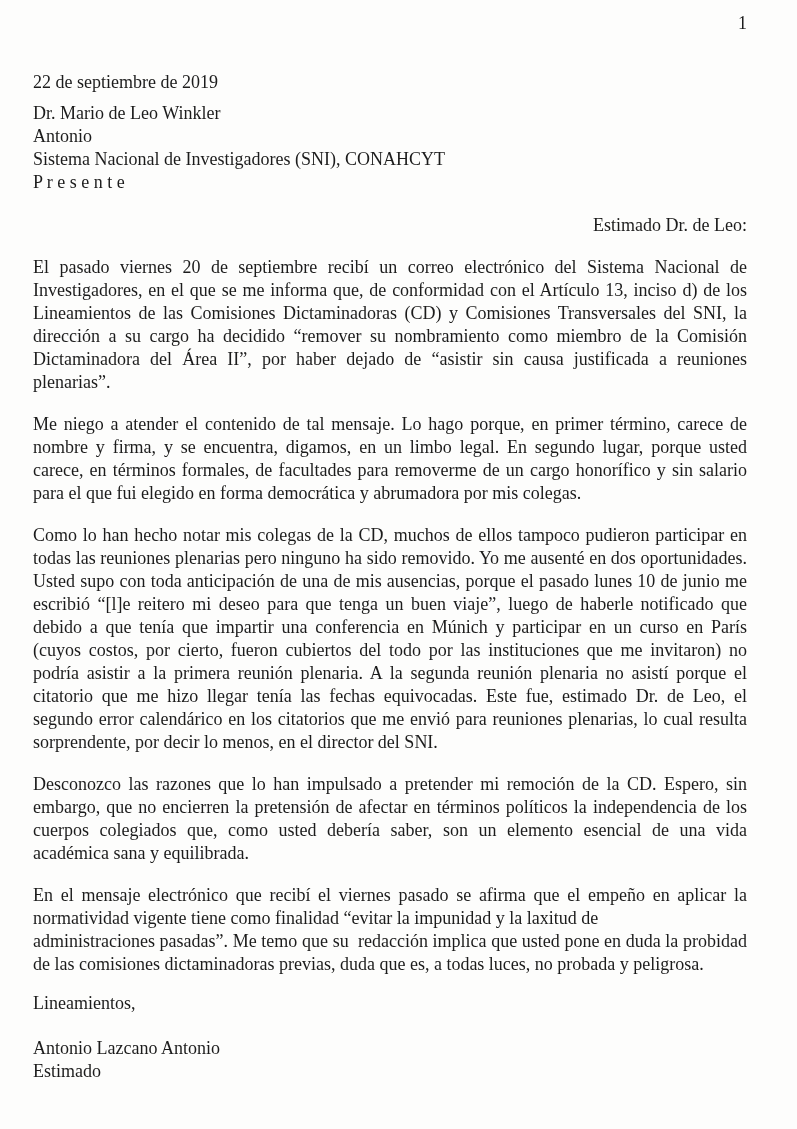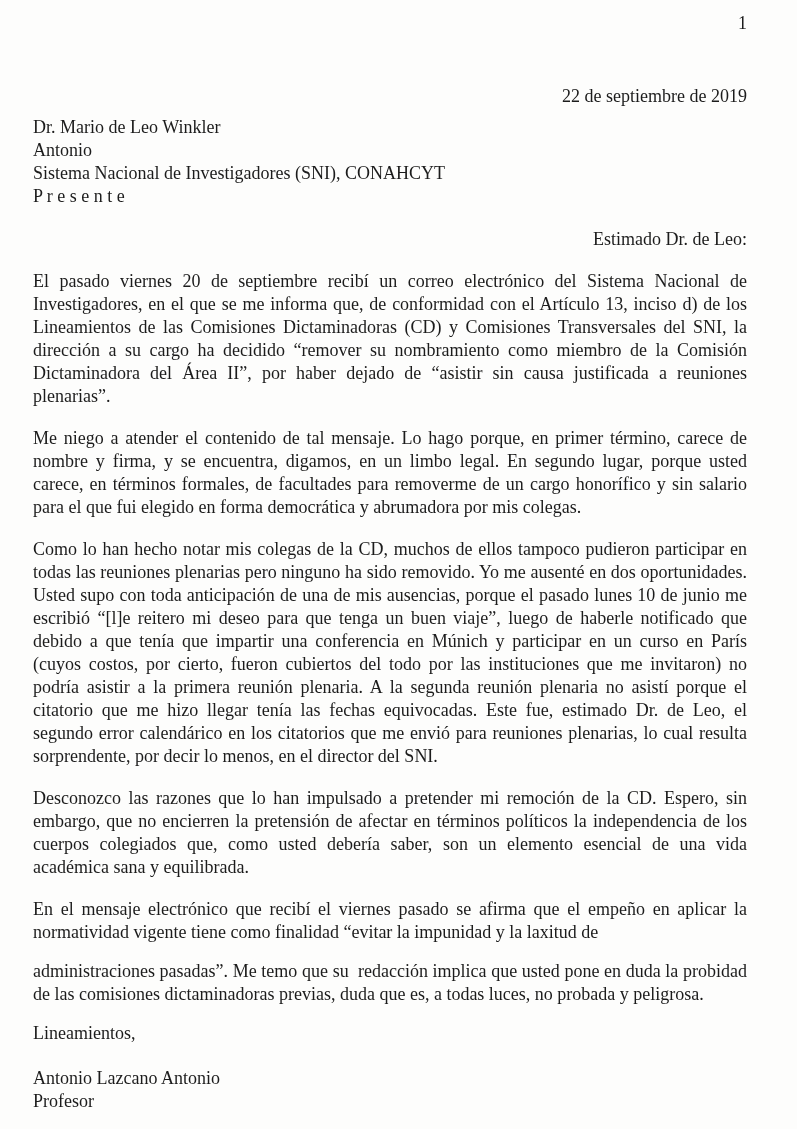--- a/index.html
+++ b/index.html
@@ -18,37 +18,36 @@
     font-family: "Liberation Serif", "DejaVu Serif", serif;
     font-size: 18px;
     line-height: 23px;
     color: #1c1c1c;
     overflow: hidden;
   }
   .page-number {
     text-align: right;
   }
   .date-line {
-    text-align: right;
-    margin-top: 50px;
+    text-align: left;
+    margin-top: 36px;
   }
   .recipient-block {
     margin-top: 8px;
     font-family: Liberation Serif, serif;
   }
   .salutation {
     margin-top: 20px;
     text-align: right;
   }
   .paragraph {
     margin-top: 19px;
   }
   .segment {
     text-align: justify;
-    margin-top: 16px;
   }
   .valediction {
     margin-top: 16px;
   }
   .signature-block {
     margin-top: 22px;
   }
 </style>
 </head>
 <body>
@@ -86,16 +85,16 @@
 
   <div class="paragraph">
     <div class="segment">En el mensaje electrónico que recibí el viernes pasado se afirma que el empeño en aplicar la normatividad vigente tiene como finalidad “evitar la impunidad y la laxitud de</div>
     <div class="segment">administraciones pasadas”. Me temo que su&nbsp; redacción implica que usted pone en duda la probidad de las comisiones dictaminadoras previas, duda que es, a todas luces, no probada y peligrosa.</div>
   </div>
 
   <div class="valediction">Lineamientos,</div>
 
   <div class="signature-block">
     <div>Antonio Lazcano Antonio</div>
-    <div>Profesor</div>
+    <div>Estimado</div>
   </div>
 
 </div>
 
 </body></html>

